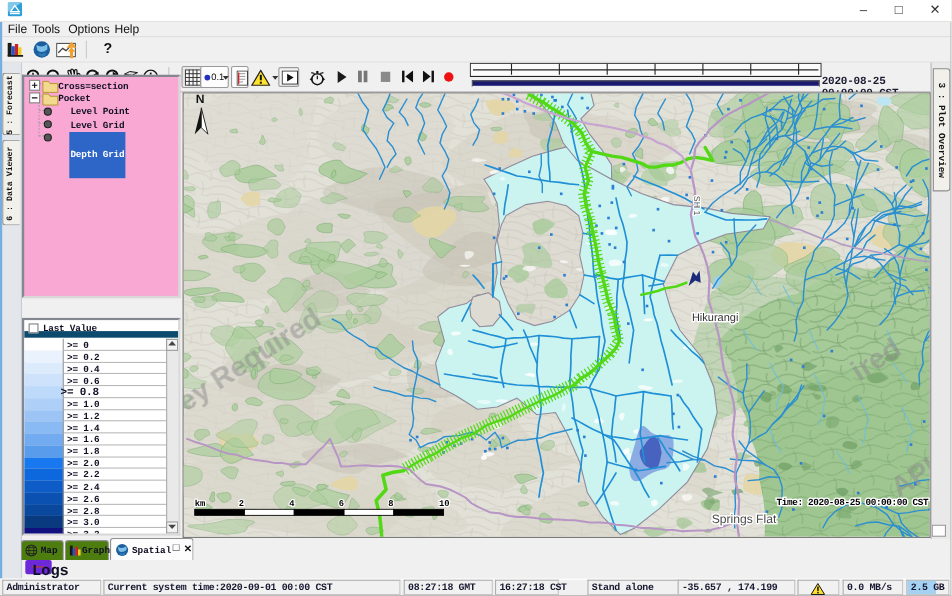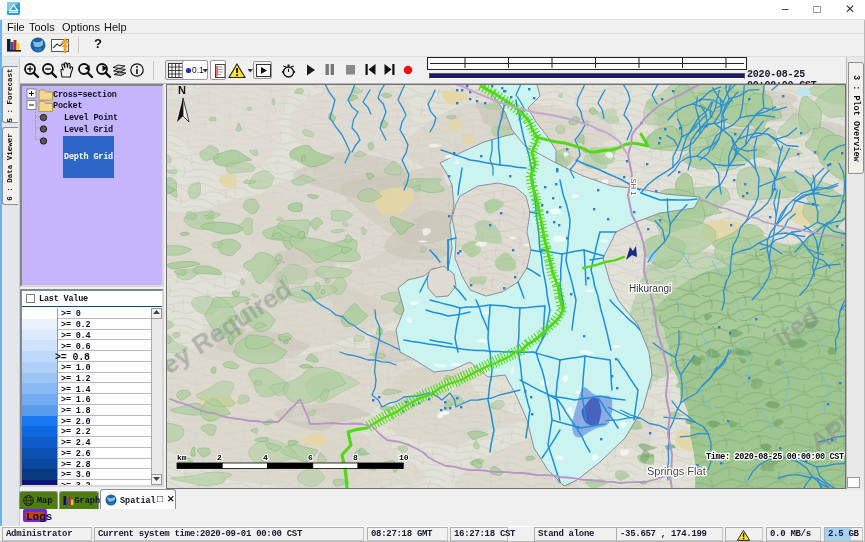--- a/index.html
+++ b/index.html
@@ -20,30 +20,30 @@
 #lstrip{left:0;top:57px;width:20px;height:469px;background:#e3e7ec;border-right:1px solid #c8ccd2}
 .vtabL{left:2px;width:16px;background:#f2f0ea;border:1px solid #8f8f8f;border-radius:3px 0 0 3px;border-right:none}
 .vtabL span{position:absolute;left:0;top:0;transform-origin:0 0;transform:rotate(-90deg) translateX(-100%);display:block;text-align:center;font-family:"Liberation Mono",monospace;font-weight:bold;font-size:7.5px;color:#111;line-height:15px;height:15px}
 #rstrip{left:846px;top:57px;width:19px;height:433px;background:#e9e9e9;border-left:1px solid #b9b9b9}
 .vtabR{left:848px;width:16px;background:#f2f0ea;border:1px solid #8f8f8f;border-radius:0 3px 3px 0}
 .vtabR span{position:absolute;left:0px;top:0;width:14px;height:100%;writing-mode:vertical-rl;text-align:center;font-family:"Liberation Mono",monospace;font-weight:bold;font-size:8.5px;color:#111;line-height:14px}
 
 #tb2{left:20px;top:57px;width:826px;height:27px;background:#f0f0f0;border-bottom:1px solid #b5b5b5}
 .tbtn{position:absolute;border:1px solid #9a9a9a;background:#f6f6f6;border-radius:2px}
 
-#tree{overflow:hidden;left:20px;top:84px;width:144px;height:203px;background:#c4b5fd;border:2px solid #828790;border-right-color:#d8d8d8;border-bottom-color:#d8d8d8}
+#tree{overflow:hidden;left:20px;top:68px;width:144px;height:203px;background:#f9a8d4;border:2px solid #828790;border-right-color:#d8d8d8;border-bottom-color:#d8d8d8}
 #legend{overflow:hidden;left:20px;top:289px;width:144px;height:198px;background:#fff;border:2px solid #828790;border-right-color:#d8d8d8;border-bottom-color:#d8d8d8}
 .trow{position:absolute;font-family:"Liberation Mono",monospace;font-weight:bold;font-size:8.5px;color:#101024;white-space:pre;letter-spacing:-0.2px}
 
 #map{left:166px;top:84px;width:680px;height:405px;border:1px solid #6f6f6f;background:#e6e3db}
 
 .btab{position:absolute;border:1px solid #8f8f8f;border-bottom:none;border-radius:3px 3px 0 0;background:#4d7c0f}
 .btab.act{background:#fdfdfd}
 .btab .lbl{position:absolute;font-family:"Liberation Mono",monospace;font-weight:bold;font-size:8.5px;color:#101024;top:4px}
-#logs{left:23px;top:509px;width:24px;height:13px;border:3px solid #6d28d9;border-radius:2px;background:#c2410c;font-family:"Liberation Mono",monospace;font-weight:bold;font-size:11px;color:#101024;text-align:center;line-height:11px}
+#logs{left:23px;top:509px;width:24px;height:13px;border:6px solid #6d28d9;border-radius:2px;background:#c2410c;font-family:"Liberation Mono",monospace;font-weight:bold;font-size:14px;color:#101024;text-align:center;line-height:11px}
 
 #status{left:0;top:526px;width:865px;height:16px;background:#f0f0f0;border-top:1px solid #fff}
 .scell{position:absolute;top:527px;height:14px;background:#f1f1f1;border:1px solid #c6c6c6;border-top-color:#aeaeae;border-left-color:#aeaeae;font-family:"Liberation Mono",monospace;font-weight:bold;font-size:9px;color:#181830;line-height:13px;padding-left:3px;white-space:pre;letter-spacing:-0.3px}
 #lborder{left:0;top:20px;width:2px;height:522px;background:#75aee0}
 #rborder{right:0;top:20px;width:1px;height:522px;background:#b9b9b9}
 #bborder{left:0;top:541px;width:865px;height:1px;background:#b9b9b9}
 svg{display:block}
 </style></head>
 <body>
 
@@ -249,21 +249,21 @@
 </g>
 </svg>
 <span class="trow" style="left:31px;top:3.5px">Cross=section</span>
 <span class="trow" style="left:31px;top:15px">Pocket</span>
 <span class="trow" style="left:42px;top:27px">Level Point</span>
 <span class="trow" style="left:42px;top:38.5px">Level Grid</span>
 <span class="trow" style="left:41px;top:50px;background:#2e66c8;color:#fff;padding:16px 1px">Depth Grid</span>
 </div>
 
 <div class="abs" id="legend">
-  <div class="abs" style="left:0;top:0;width:140px;height:16px;border-bottom:1px solid #0c4a6e">
+  <div class="abs" style="left:0;top:0;width:140px;height:16px;border-bottom:6px solid #0c4a6e">
       <span class="abs" style="left:4px;top:3px;width:9px;height:9px;background:#fff;border:1px solid #808080"></span>
       <span class="trow" style="left:17px;top:3px">Last Value</span>
     </div>
 <div class="abs" style="left:0px;top:17.0px;width:129px;height:10.75px;border-bottom:1px solid #b9b9b9"></div>
 <div class="abs" style="left:0px;top:17.0px;width:36px;height:10.75px;background:#ffffff;border-right:1px solid #9a9a9a"></div>
 <span class="trow" style="left:39px;top:18.2px;font-size:8.5px">&gt;= 0</span>
 <div class="abs" style="left:0px;top:27.8px;width:129px;height:10.75px;border-bottom:1px solid #b9b9b9"></div>
 <div class="abs" style="left:0px;top:27.8px;width:36px;height:10.75px;background:#eaf3fd;border-right:1px solid #9a9a9a"></div>
 <span class="trow" style="left:39px;top:28.9px;font-size:8.5px">&gt;= 0.2</span>
 <div class="abs" style="left:0px;top:38.5px;width:129px;height:10.75px;border-bottom:1px solid #b9b9b9"></div>

